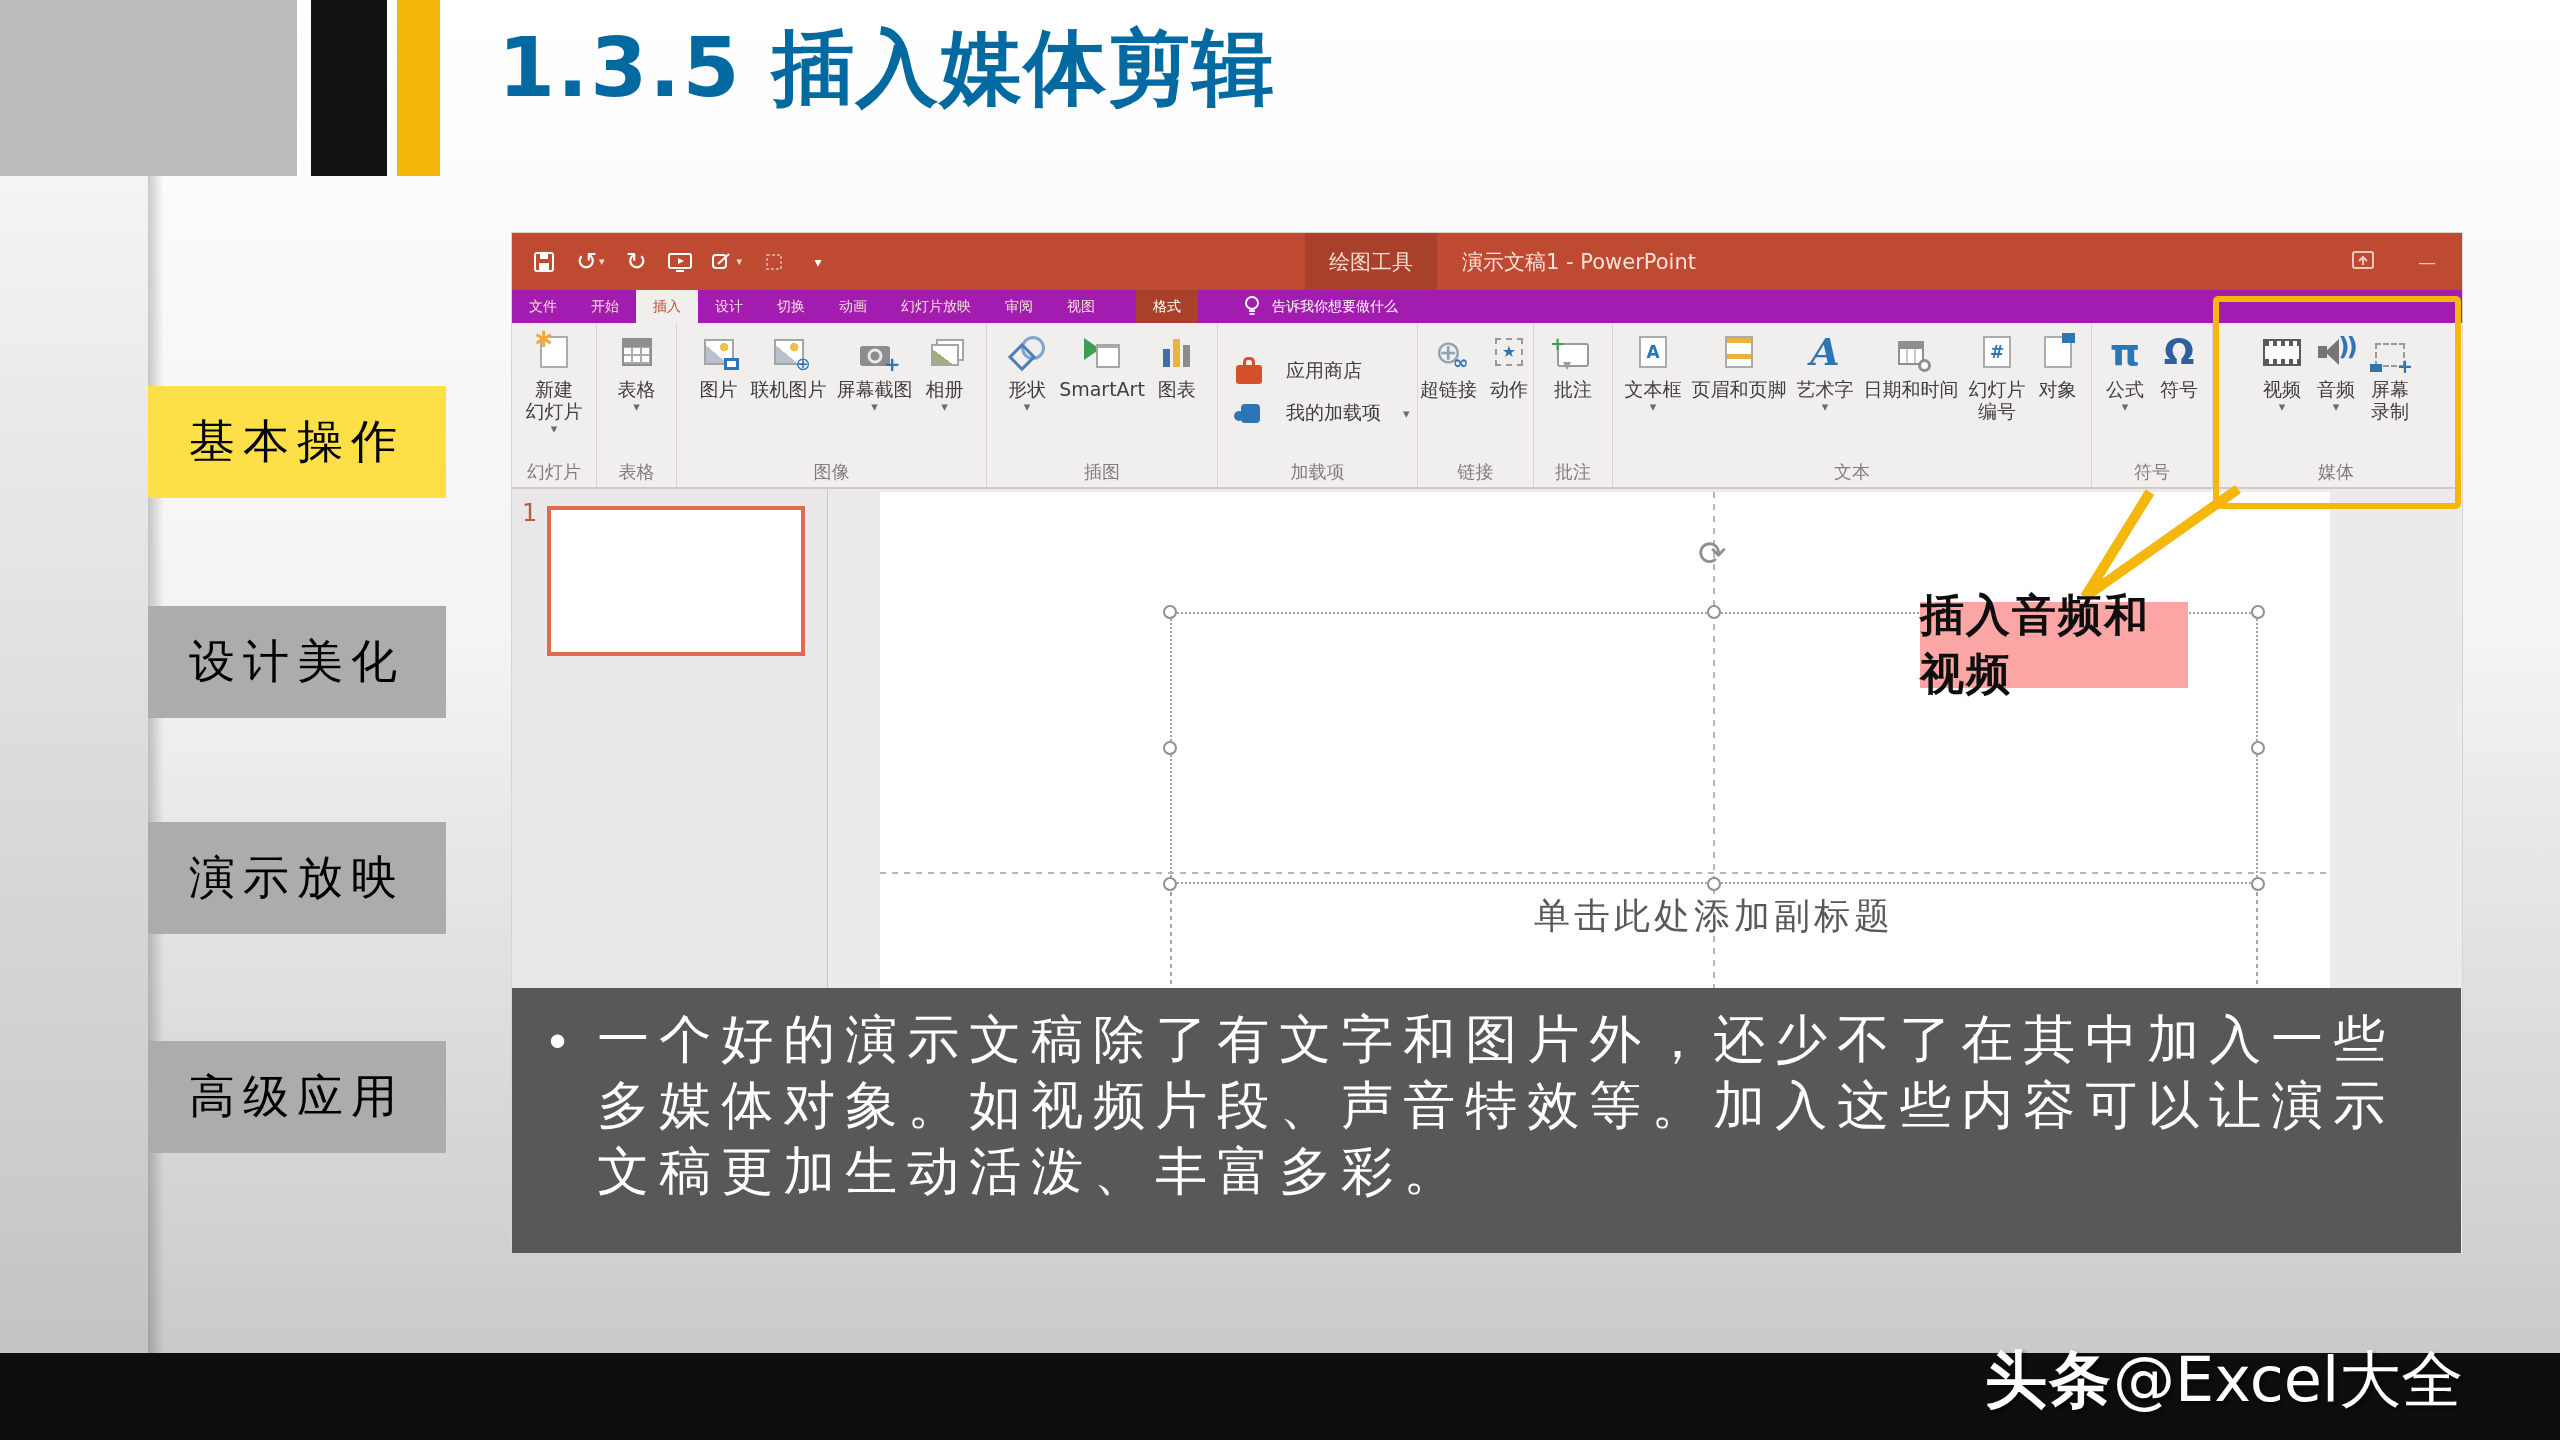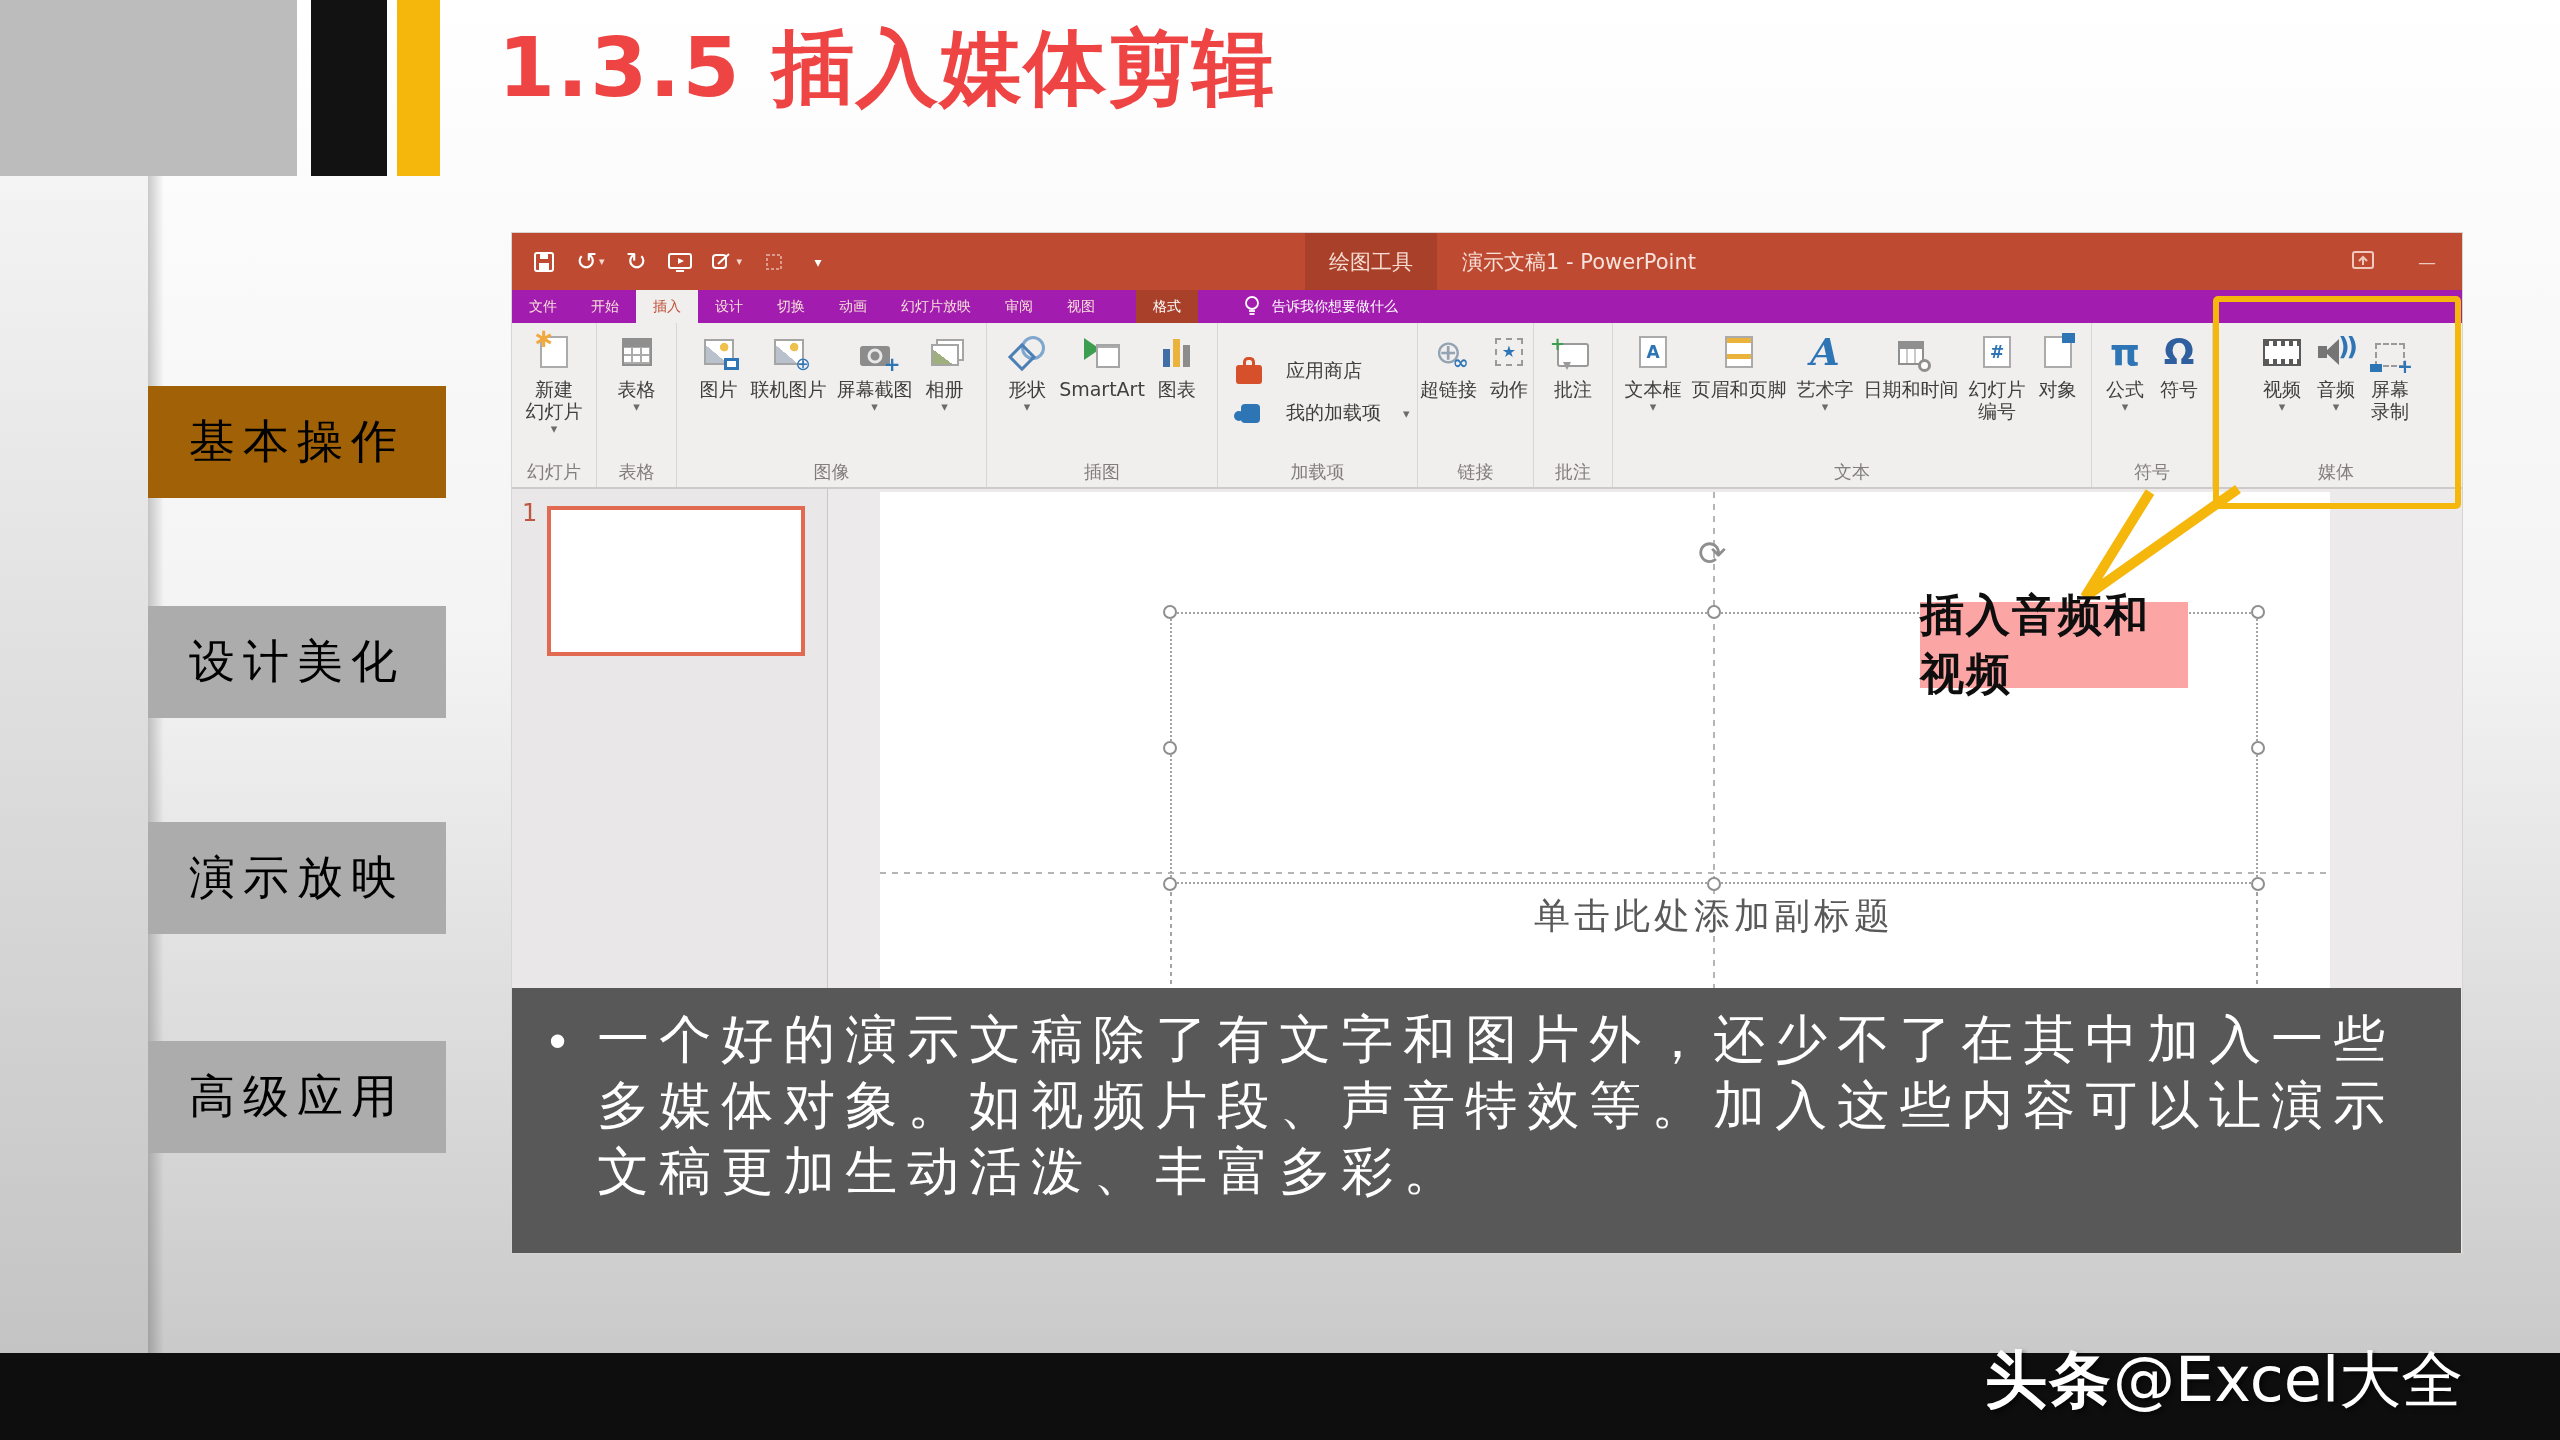--- a/index.html
+++ b/index.html
@@ -8,25 +8,25 @@
        background:linear-gradient(180deg,#ffffff 0%,#f3f3f3 45%,#c8c8c8 96%)}
 
   
   .left-strip{position:absolute;left:0;top:0;width:148px;height:1353px;
               background:linear-gradient(180deg,#fbfbfb,#c4c4c4)}
   .strip-shadow{position:absolute;left:148px;top:170px;width:16px;height:1183px;
                 background:linear-gradient(90deg,rgba(0,0,0,.20),rgba(0,0,0,0))}
   .deco-gray{position:absolute;left:0;top:0;width:297px;height:176px;background:#BCBCBC}
   .deco-black{position:absolute;left:311px;top:0;width:76px;height:176px;background:#121212}
   .deco-yellow{position:absolute;left:397px;top:0;width:43px;height:176px;background:#F5B70B}
-  .slide-title{position:absolute;left:498px;top:14px;font-size:82px;font-weight:900;color:#ef4444;letter-spacing:2px}
+  .slide-title{position:absolute;left:498px;top:14px;font-size:82px;font-weight:900;color:#0369a1;letter-spacing:2px}
 
   .side-item{position:absolute;left:148px;width:298px;height:112px;background:#ACACAC;color:#000;
              display:flex;align-items:center;justify-content:center;font-size:46px;letter-spacing:8px}
-  .side-item.active{background:#a16207}
+  .side-item.active{background:#fde047}
 
   
   .ppt{position:absolute;left:512px;top:233px;width:1950px;height:1020px;background:#F1EEEE;
        box-shadow:0 0 0 1px #d8d4d2}
   .titlebar{height:57px;background:#BE4A31;position:relative;display:flex;align-items:center}
   .qat{display:flex;align-items:center;gap:20px;margin-left:20px;color:#fff}
   .qi{min-width:24px;display:flex;align-items:center;justify-content:center;font-size:25px;color:#fff;line-height:1}
   .qi.small{font-size:14px}
   .qi .mini-dd{font-size:11px;margin-left:2px;color:#F4D8CF}
   .qi.faint{opacity:.45}

